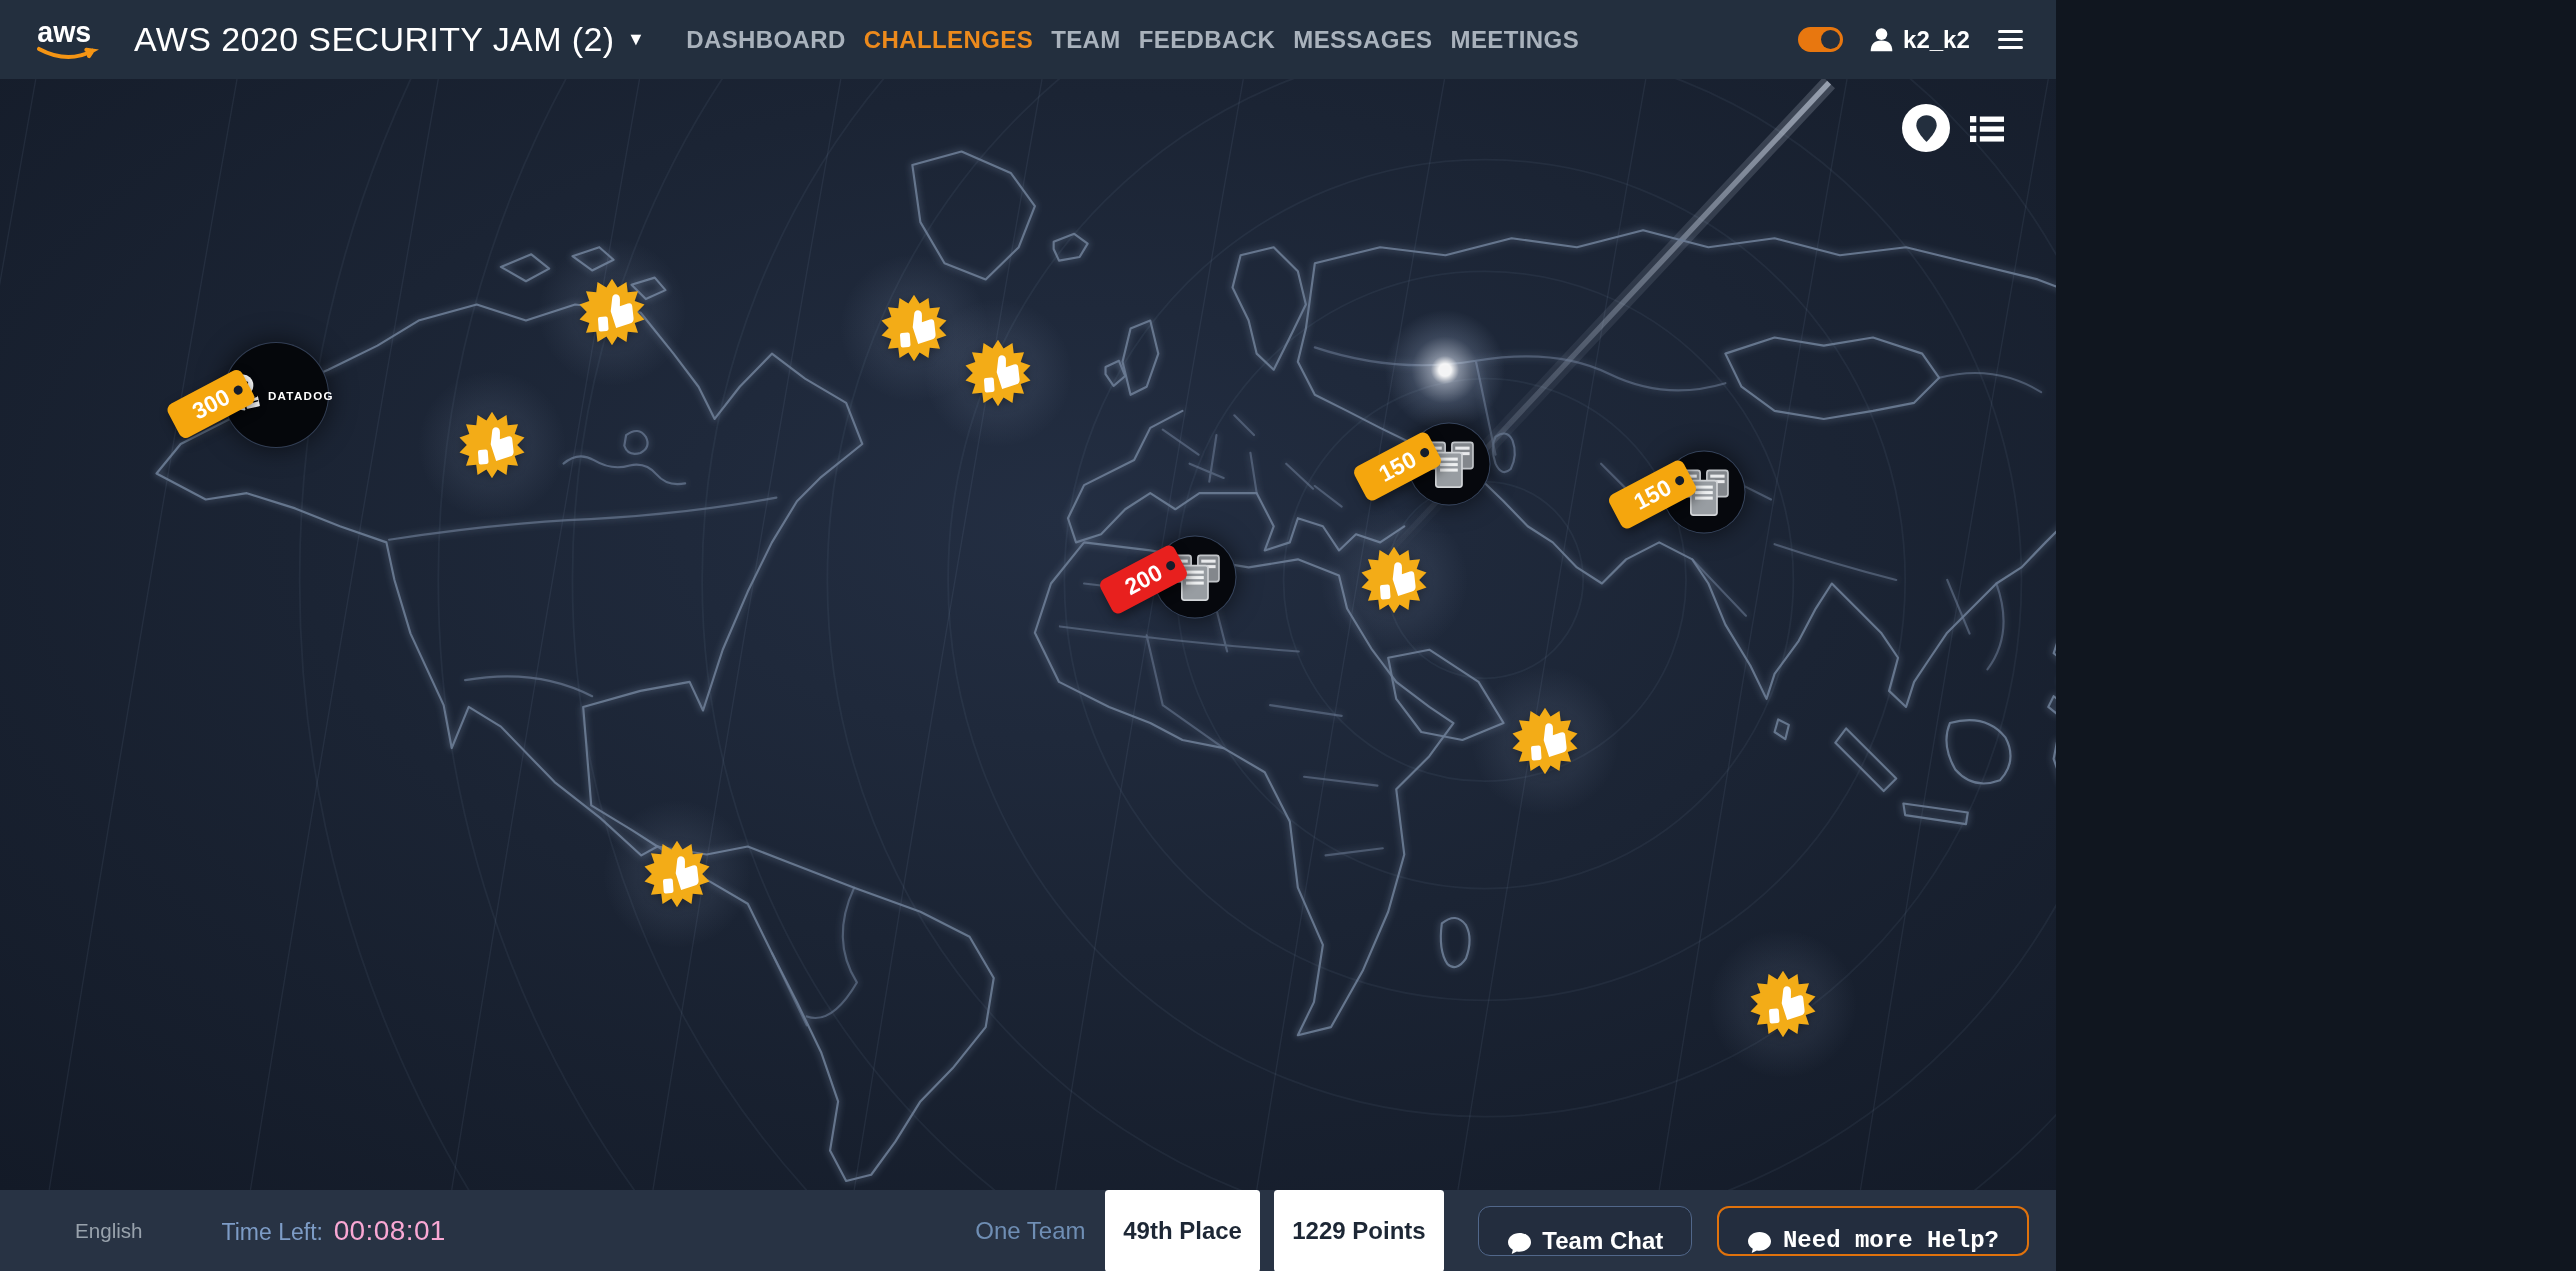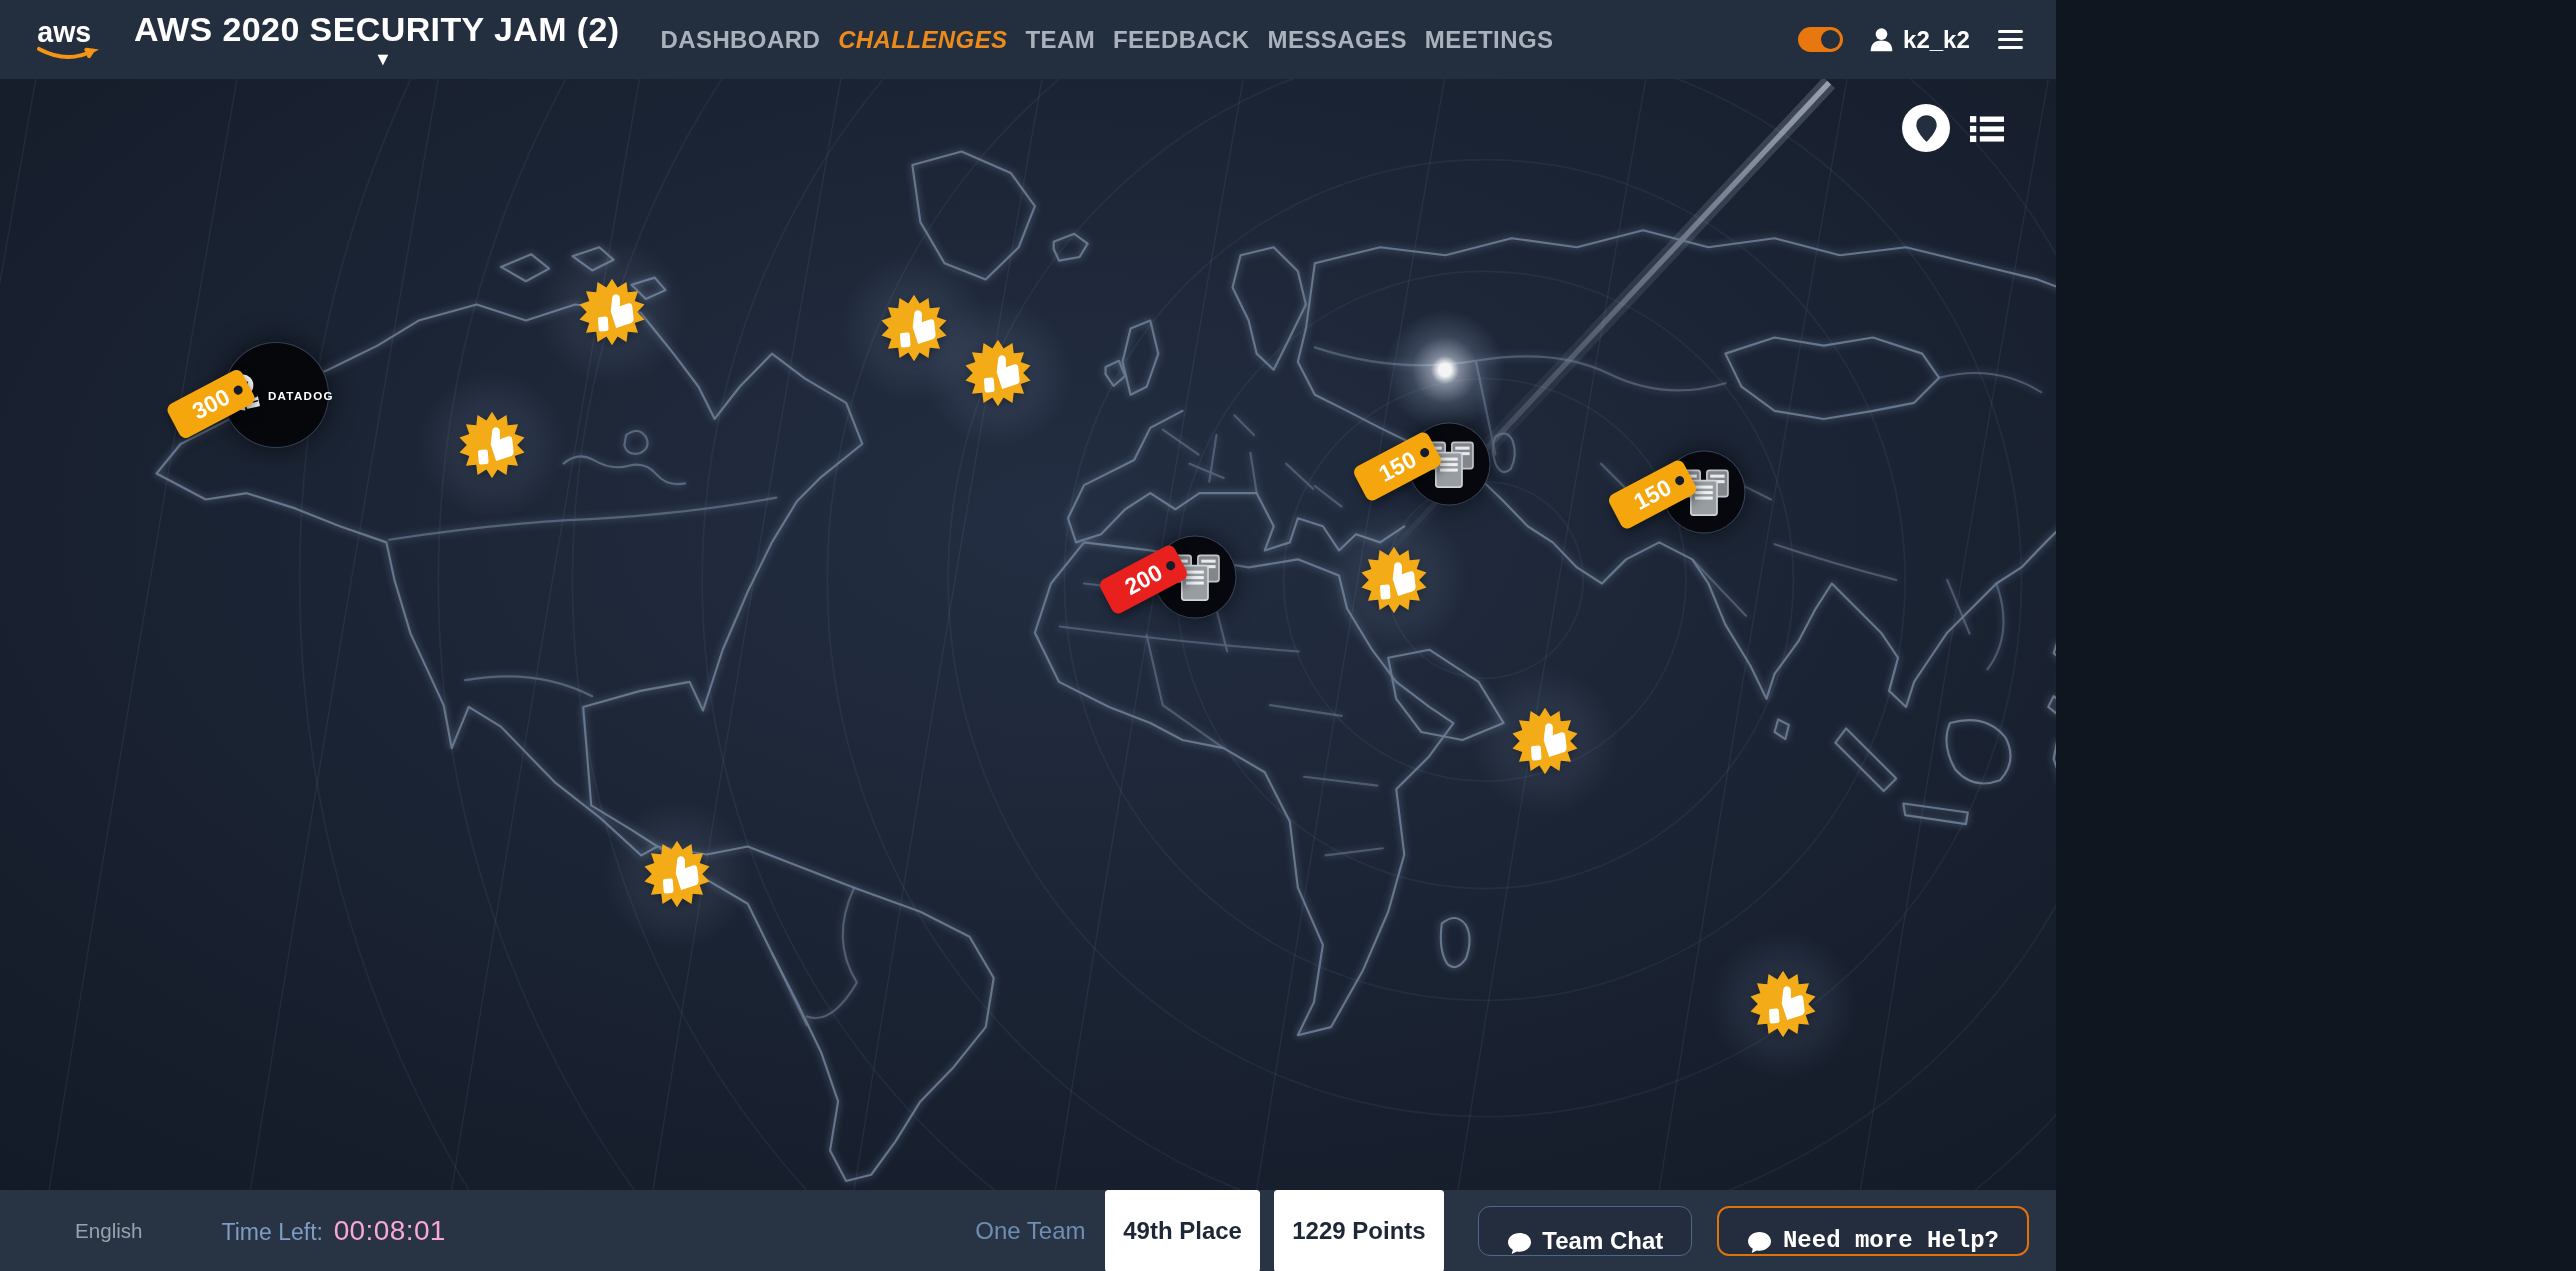--- a/index.html
+++ b/index.html
@@ -3,26 +3,26 @@
 <meta charset="utf-8">
 <style>
   html,body{margin:0;padding:0;background:#10161f;}
   .screen{position:relative;width:2056px;height:1272px;overflow:hidden;
           background:#1a2332;font-family:"Liberation Sans",sans-serif;
           -webkit-font-smoothing:antialiased;}
   
   .header{position:absolute;top:0;left:0;right:0;height:79px;background:#232f3e;
           display:flex;align-items:center;z-index:30;}
   .logo{margin-left:30px;display:flex;align-items:center;}
-  .title{margin-left:27px;color:#ffffff;font-size:34px;font-weight:bold;letter-spacing:0.4px;
-         display:flex;align-items:center;white-space:nowrap;flex-direction:column;}
+  .title{margin-left:27px;color:#ffffff;font-size:34px;font-weight:normal;letter-spacing:0.4px;
+         display:flex;align-items:center;white-space:nowrap;}
   .caret{margin-left:12.5px;font-size:18px;color:#ffffff;}
   .nav{display:flex;align-items:center;margin-left:41px;gap:18px;list-style:none;padding:0;}
   .nav li{color:#a9b2bc;font-size:24px;font-weight:bold;letter-spacing:0.4px;cursor:pointer;white-space:nowrap;}
-  .nav li.active{color:#ec8a1c;font-style:italic;}
+  .nav li.active{color:#ec8a1c;}
   .hright{margin-left:auto;margin-right:29px;display:flex;align-items:center;gap:25px;}
   .toggle{width:45px;height:25px;border-radius:13.4px;background:#e8770f;position:relative;cursor:pointer;}
   .toggle .knob{position:absolute;right:2.7px;top:2.7px;width:19.7px;height:19.7px;border-radius:50%;background:#232f3e;}
   .user{display:flex;align-items:center;gap:8px;color:#fff;font-size:24px;font-weight:bold;cursor:pointer;}
   .burger{display:flex;flex-direction:column;gap:4.5px;cursor:pointer;padding:3.6px;}
   .burger span{display:block;width:25px;height:3.6px;background:#fff;border-radius:1.8px;}
   
   .map{position:absolute;top:79px;left:0;right:0;bottom:82px;overflow:hidden;
        background:radial-gradient(ellipse 1610px 894px at 52% 40%, #232e42 0%, #1b2434 48%, #131a27 100%);}
   .map svg.world{position:absolute;inset:0;}

